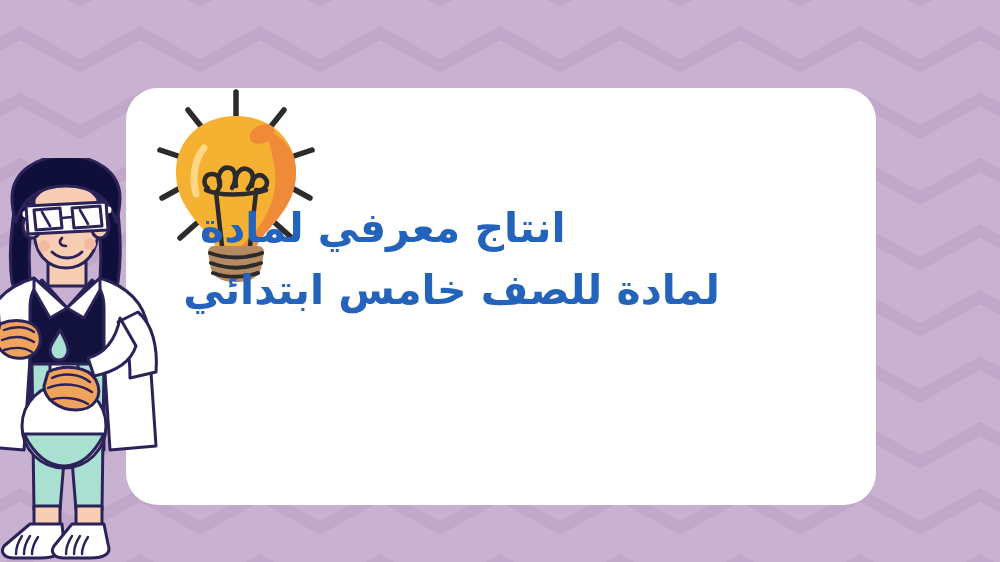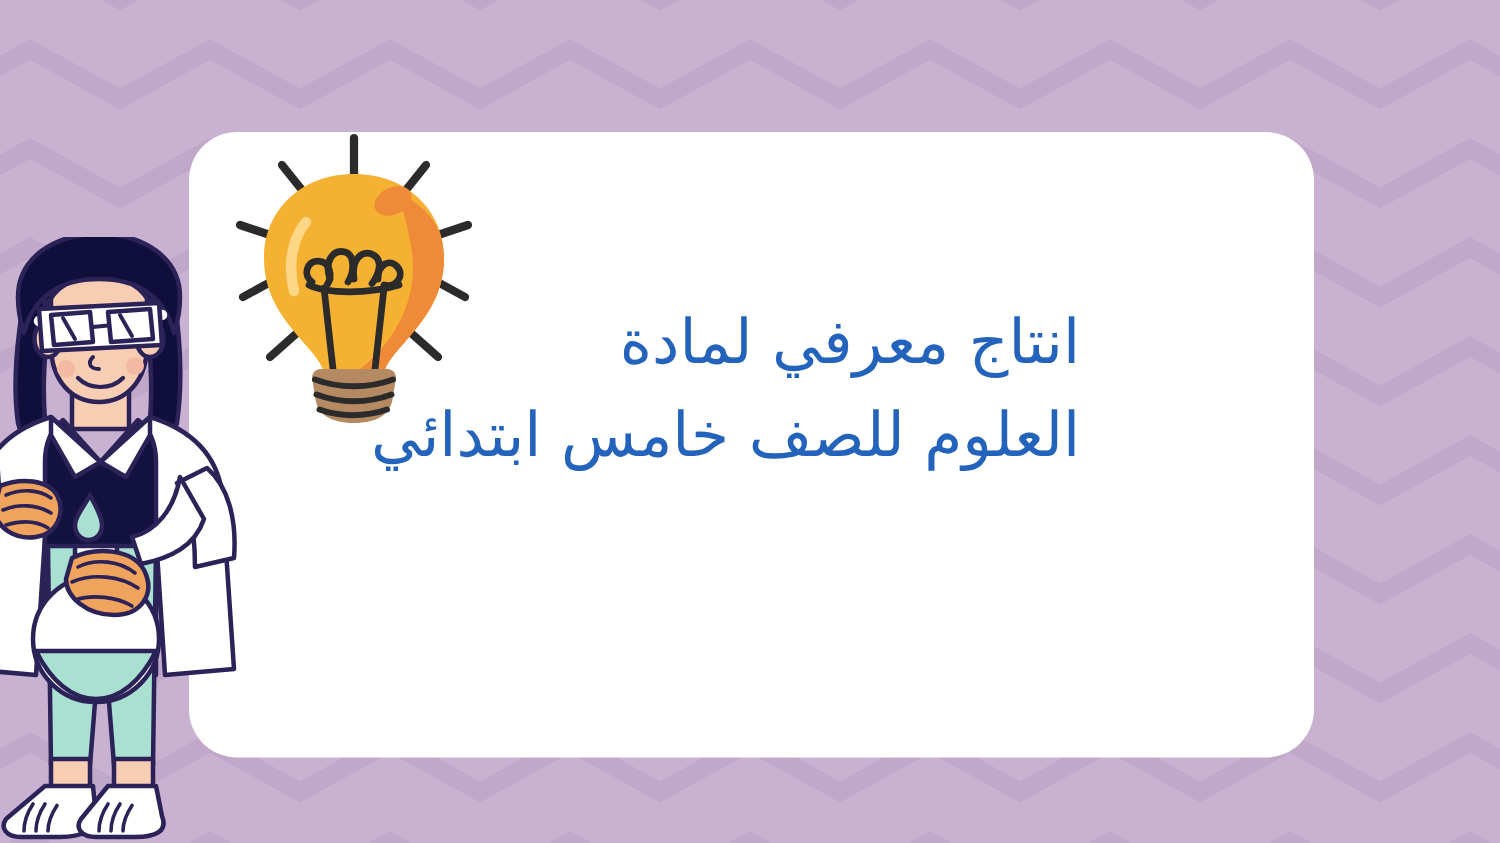--- a/index.html
+++ b/index.html
@@ -48,24 +48,24 @@
     width: 180px;
     height: 196px;
   }
 
   
   .text-block {
     position: absolute;
     left: 200px;
     top: 198px;
     width: 520px;
-    text-align: right;
+    text-align: left;
     direction: rtl;
     color: #2463bc;
-    font-weight: 400;
+    font-weight: 700;
     font-size: 41px;
     line-height: 1.50;
     letter-spacing: 0px;
   }
   .text-line {
     display: block;
     white-space: nowrap;
   }
 
   
@@ -142,21 +142,21 @@
              C 62 163 64 160 68 160 Z" fill="#b58a62"></path>
     <g stroke="#2b2b2b" stroke-width="4" fill="none" stroke-linecap="round">
       <path d="M 64 167 C 80 173 100 173 116 167"></path>
       <path d="M 65 177 C 81 183 99 183 115 177"></path>
       <path d="M 67 187 C 80 192 98 192 112 187"></path>
     </g>
   </svg>
 
   <div class="text-block">
     <span class="text-line">انتاج معرفي لمادة</span>
-    <span class="text-line">العلوم للصف خامس ابتدائي</span>
+    <span class="text-line">لمادة للصف خامس ابتدائي</span>
   </div>
 
   <svg class="character" viewBox="0 0 270 404" aria-hidden="true">
     <g stroke="#2b2358" stroke-width="3" stroke-linejoin="round" stroke-linecap="round">
 
       <path d="M 78 40 C 78 12 104 0 128 0 C 152 0 178 12 178 40
                C 182 66 184 96 180 124 C 176 140 168 146 160 142
                C 164 112 164 78 158 56 L 96 56
                C 90 78 90 112 94 142 C 86 146 78 140 74 124
                C 70 96 74 66 78 40 Z" fill="#100f3c"></path>

